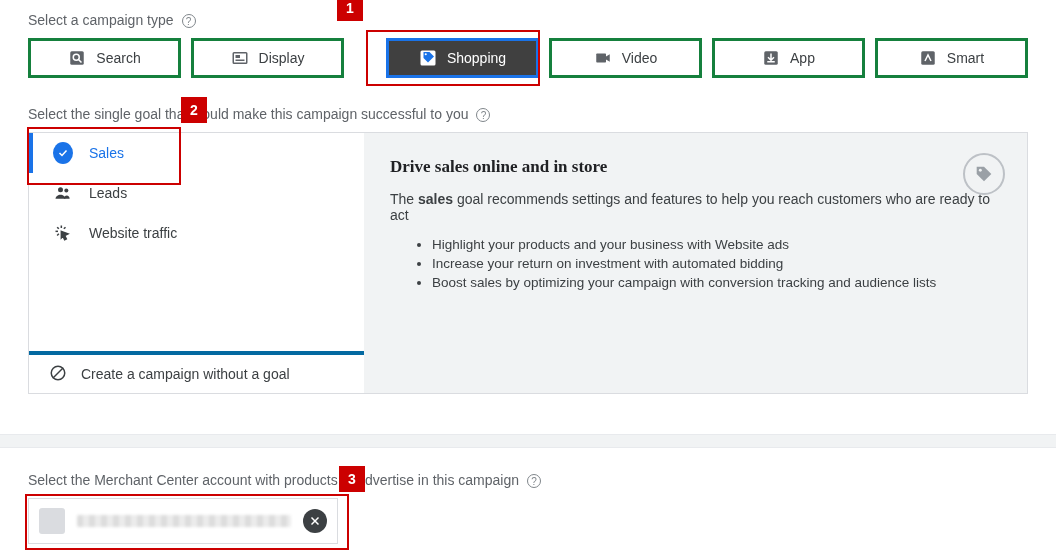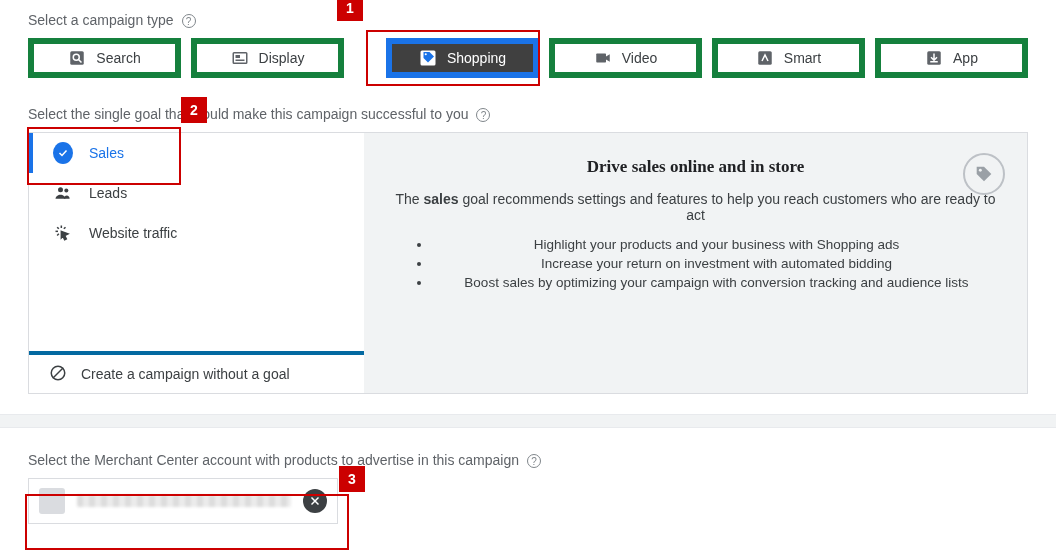--- a/index.html
+++ b/index.html
@@ -1,27 +1,27 @@
 <!DOCTYPE html>
 <html><head>
   <meta charset="utf-8">
   <style>
     * { margin:0; padding:0; box-sizing:border-box; }
     body { font-family: Arial, "Helvetica Neue", sans-serif; font-size:14px; color:#3c4043; background:#fff; width:1056px; }
     .wrap { padding: 12px 28px 30px 28px; }
     .section-label { display:flex; align-items:flex-end; gap:8px; color:#5f6368; font-size:14px; margin-bottom:10px; }
     .help-icon { width:14px; height:14px; border:1.2px solid #80868b; border-radius:50%; display:inline-flex; align-items:center; justify-content:center; font-size:10px; color:#80868b; cursor:default; }
     .types-row { display:flex; gap:10px; margin-bottom:28px; position:relative; }
-    .type-card { flex:1; border:6px solid #15803d; background:#fff; height:40px; display:flex; align-items:center; justify-content:center; gap:10px; cursor:pointer; color:#3c4043; font-size:14px; }
+    .type-card { flex:1; border:3px solid #15803d; background:#fff; height:40px; display:flex; align-items:center; justify-content:center; gap:10px; cursor:pointer; color:#3c4043; font-size:14px; }
     .type-card.selected { background:#404040; border-color:#1a73e8; color:#fff;margin-left:32px; }
     .type-card svg { width:18px; height:18px; }
     .annot { position:absolute; background:#cc0000; color:#fff; font-size:14px; font-weight:bold; display:flex; align-items:center; justify-content:center; z-index:50; }
     .annot-box { position:absolute; border:2px solid #cc0000; z-index:49; pointer-events:none; }
 
-    .goal-area { display:flex; border:1px solid #dadce0; margin-bottom:20px;text-align:center; }
+    .goal-area { display:flex; border:1px solid #dadce0; margin-bottom:40px; }
     .goal-left { width:335px; min-height:260px; display:flex; flex-direction:column; background:#fff; }
     .goal-item { height:40px; display:flex; align-items:center; gap:16px; padding:0 20px; cursor:pointer; border-left:4px solid transparent; }
     .goal-item .icn { width:20px; display:flex; justify-content:center; color:#3c4043; }
     .goal-item.selected { color:#1a73e8; border-left-color:#1a73e8; }
     .goal-item.selected .check { width:22px; height:22px; background:#1a73e8; border-radius:50%; display:flex; align-items:center; justify-content:center; }
     .goal-left-spacer { flex:1; }
     .goal-create { height:42px; border-top:4px solid #0369a1; display:flex; align-items:center; gap:14px; padding:0 20px; cursor:pointer; }
     .goal-right { flex:1; background:#f1f3f4; padding:24px 26px; position:relative; }
     .goal-right h3 { font-size:17px; font-weight:bold; color:#202124; margin-bottom:14px;font-family:Liberation Serif, serif; }
     .goal-desc { font-size:14px; color:#3c4043; margin-bottom:14px; }
@@ -74,31 +74,31 @@
     </div>
     <div class="type-card">
       <svg viewBox="0 0 24 24" fill="#5f6368">
           <rect x="3" y="6" width="13" height="12" rx="1"></rect>
           <path d="M16 10 L21 7 L21 17 L16 14 Z"></path>
         </svg>
       <span>Video</span>
     </div>
     <div class="type-card">
       <svg viewBox="0 0 24 24" fill="#5f6368">
+          <rect x="3" y="3" width="18" height="18" rx="2" fill="#5f6368"></rect>
+          <path d="M12 6 L12 14 M8 11 L12 15 L16 11 M7 17 L17 17" stroke="#fff" stroke-width="2" fill="none"></path>
+        </svg>
+      <span>App</span>
+    </div>
+    <div class="type-card">
+      <svg viewBox="0 0 24 24" fill="#5f6368">
           <rect x="3" y="3" width="18" height="18" rx="2"></rect>
           <path d="M8 16 L12 8 L16 16" stroke="#fff" stroke-width="2" fill="none"></path>
         </svg>
       <span>Smart</span>
-    </div>
-    <div class="type-card">
-      <svg viewBox="0 0 24 24" fill="#5f6368">
-          <rect x="3" y="3" width="18" height="18" rx="2" fill="#5f6368"></rect>
-          <path d="M12 6 L12 14 M8 11 L12 15 L16 11 M7 17 L17 17" stroke="#fff" stroke-width="2" fill="none"></path>
-        </svg>
-      <span>App</span>
     </div>
 
     <div class="annot-box" style="left:338px; top:-8px; width:174px; height:56px;"></div>
   </div>
 
   <div class="section-label">
     <span>Select the single goal that would make this campaign successful to you</span>
     <span class="help-icon">?</span>
   </div>
 
@@ -152,21 +152,21 @@
         <svg width="22" height="22" viewBox="0 0 24 24" fill="#9aa0a6">
             <path d="M4 4 L12 4 L20 12 L12 20 L4 12 Z"></path>
             <circle cx="8" cy="8" r="1.6" fill="#f1f3f4"></circle>
           </svg>
       </div>
       <h3>Drive sales online and in store</h3>
       <p class="goal-desc">
         <span>The </span><b>sales</b><span> goal recommends settings and features to help you reach customers who are ready to act</span>
       </p>
       <ul>
-        <li>Highlight your products and your business with Shopping ads</li>
+        <li>Highlight your products and your business with Website ads</li>
         <li>Increase your return on investment with automated bidding</li>
         <li>Boost sales by optimizing your campaign with conversion tracking and audience lists</li>
       </ul>
     </div>
   </div>
 
   <div class="divider"></div>
 
   <div class="section-label">
     <span>Select the Merchant Center account with products to advertise in this campaign</span>

